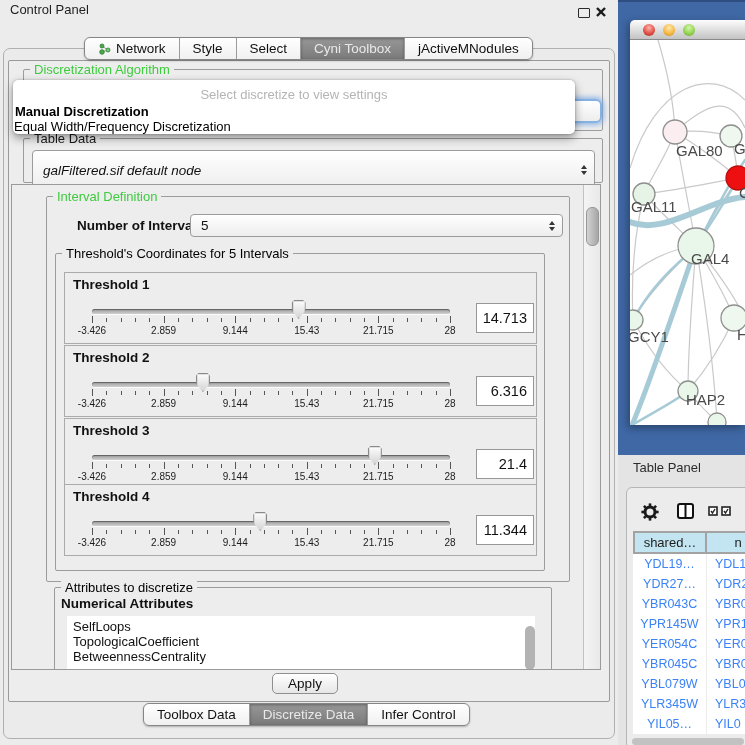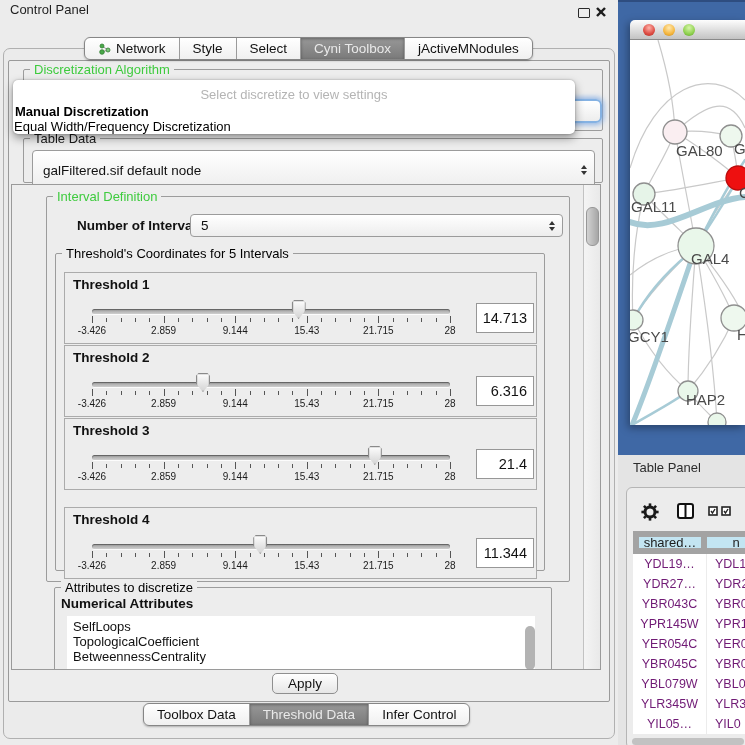--- a/index.html
+++ b/index.html
@@ -64,25 +64,25 @@
   .light{position:absolute;top:4px;width:12px;height:12px;border-radius:50%;}
   .light.red{left:13px;background:radial-gradient(circle at 50% 32%,#ffb3aa,#dd4b42 60%,#a93328);}
   .light.yellow{left:33px;background:radial-gradient(circle at 50% 32%,#ffe9b0,#f5b63e 60%,#c2881f);}
   .light.green{left:53px;background:radial-gradient(circle at 50% 32%,#d6f5a8,#8fd14f 60%,#5f9c2a);}
   .netcanvas{position:absolute;left:0;top:20px;width:115px;height:385px;background:#fff;}
   .tp-region{left:618px;top:455px;width:127px;height:290px;background:#e4e4e4;}
   .tp-title{position:absolute;left:15px;top:5px;font-size:13px;color:#2c2c2c;}
   .tp-panel{position:absolute;left:8px;top:32px;width:130px;height:260px;background:#ececec;border:1px solid #b5b5b5;border-radius:6px;}
   .ttable{position:absolute;left:6px;top:43px;width:139px;overflow:hidden;}
   .thead{display:flex;height:23px;}
-  .hcell{background:#c3e5f2;border:6px solid #a3a3a3;box-sizing:border-box;font-size:13px;color:#1c1c1c;display:flex;align-items:center;justify-content:center;}
+  .hcell{background:#c3e5f2;border:2px solid #a3a3a3;box-sizing:border-box;font-size:13px;color:#1c1c1c;display:flex;align-items:center;justify-content:center;}
   .hcell.c1{width:74px;}
   .hcell.c2{width:64px;border-left:none;}
   .trow{display:flex;height:20px;background:#fff;}
-  .tcell{font-size:12.5px;color:#701a75;display:flex;align-items:center;}
+  .tcell{font-size:12.5px;color:#3b82f6;display:flex;align-items:center;}
   .tcell.c1{width:74px;justify-content:center;border-right:1px solid #ececec;box-sizing:border-box;}
   .tcell.c2{width:64px;padding-left:8px;box-sizing:border-box;}
   .hsb{position:absolute;left:5px;top:250px;width:112px;height:7px;border-radius:4px;background:#c2c2c2;}
   svg{display:block;}
 </style>
 </head>
 <body>
 
 <div class="screen">
 
@@ -126,21 +126,21 @@
 
   <div class="abs main-panel">
 
     <div class="group" style="left:14px;top:8px;width:578px;height:60px;">
       <span class="legend green">Discretization Algorithm</span>
       <div class="combo focusring" style="left:8px;top:29px;width:570px;height:24px;"></div>
     </div>
 
     <div class="group" style="left:14px;top:77px;width:578px;height:43px;">
       <span class="legend dark">Table Data</span>
-      <div class="combo" style="left:8px;top:11px;width:563px;height:40px;">
+      <div class="combo" style="left:8px;top:11px;width:563px;height:40px;font-style:italic;">
         <span>galFiltered.sif default node</span>
         <span class="stepper">
             <span class="up"></span>
             <span class="dn"></span>
           </span>
       </div>
     </div>
 
     <div class="abs scrollpane" style="left:2px;top:123px;">
 
@@ -286,21 +286,21 @@
                   <span style="left: 20%;">2.859</span>
                   <span style="left: 40%;">9.144</span>
                   <span style="left: 60%;">15.43</span>
                   <span style="left: 80%;">21.715</span>
                   <span style="left: 100%;">28</span>
                 </div>
             </div>
             <div class="tval">21.4</div>
           </div>
 
-          <div class="tpanel" style="top:253px;">
+          <div class="tpanel" style="top:230px;">
             <span class="tlabel">Threshold 4</span>
             <div class="slider">
               <div class="track"></div>
               <div class="thumb" style="left: calc(47% - 7px);"></div>
               <div class="ticks">
                   <div class="tick major" style="left: 0%;"></div>
                   <div class="tick" style="left: 4%;"></div>
                   <div class="tick" style="left: 8%;"></div>
                   <div class="tick" style="left: 12%;"></div>
                   <div class="tick" style="left: 16%;"></div>
@@ -357,21 +357,21 @@
     </div>
 
     <div class="abs btn" style="left:263px;top:612px;width:64px;height:19px;">Apply</div>
   </div>
 
   <div class="abs tabstrip" style="left:143px;top:703px;">
     <div class="tab">
         <span>Toolbox Data</span>
       </div>
     <div class="tab active">
-        <span>Threshold Data</span>
+        <span>Discretize Data</span>
       </div>
     <div class="tab">
         <span>Infer Control</span>
       </div>
   </div>
 
   <div class="abs popup">
     <div class="hint">Select discretize to view settings</div>
     <div class="opt1">Manual Discretization</div>
     <div class="opt2">Equal Width/Frequency Discretization</div>

